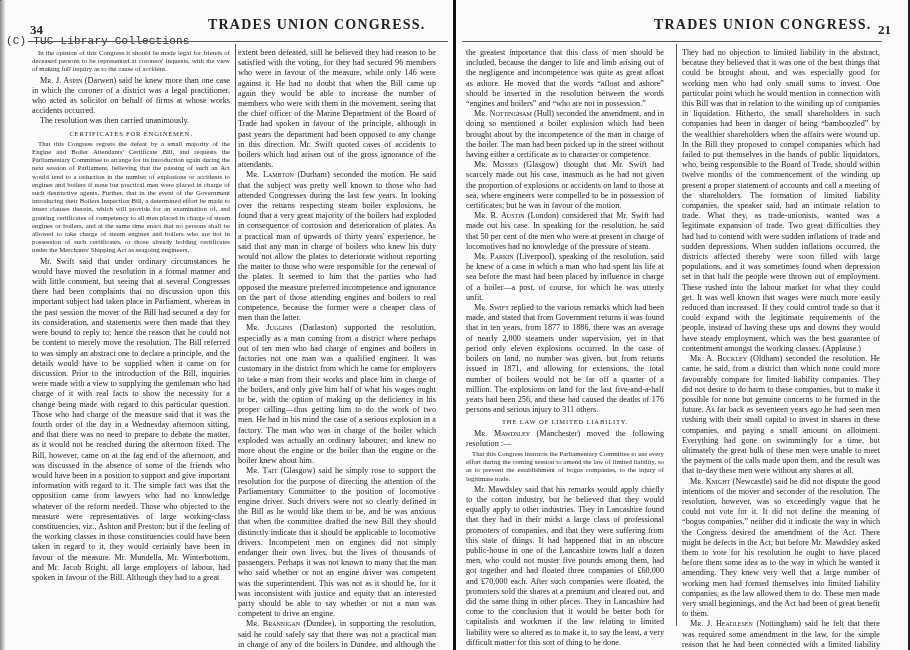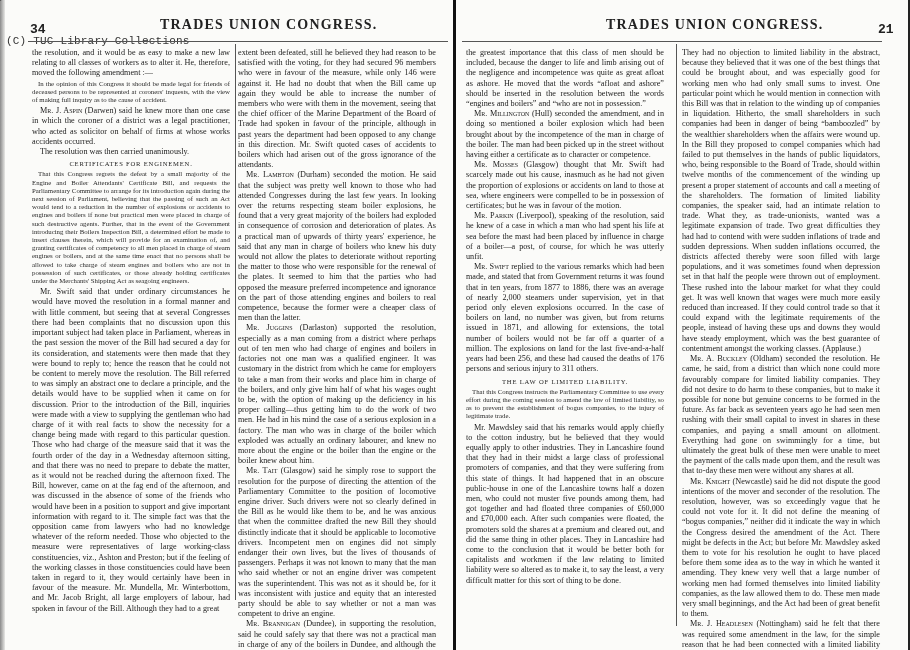--- a/index.html
+++ b/index.html
@@ -5,24 +5,24 @@
   html, body { margin:0; padding:0; }
   body { width:910px; height:650px; background:#f7f7f5; position:relative; overflow:hidden; font-family:"Liberation Serif", "DejaVu Serif", serif; color:#1a1a1a; }
   .spread { position:absolute; left:0; top:0; width:910px; height:650px; }
   .page { position:absolute; top:0; height:650px; background:#fbfbf9; overflow:hidden; }
   .page.left { left:0; width:454px; }
   .page.right { left:456px; width:454px; }
   .binding { position:absolute; left:453px; top:0; width:4px; height:650px; background:#111; }
   .left-edge { position:absolute; left:0; top:0; width:5px; height:650px; background:linear-gradient(to right,#8a8a8a,#e8e8e6); }
   .watermark { position:absolute; left:6px; top:6px; font-family:"Liberation Mono","DejaVu Sans Mono",monospace; font-size:11px; color:#333; letter-spacing:0.2px;margin-top:29px; }
   .corner-mark { position:absolute; left:0; top:0; width:8px; height:1px; background:#444; transform:rotate(-35deg); transform-origin:left; }
-  .running-head { position:absolute; top:17px; font-size:14px; font-weight:bold; letter-spacing:1.2px; color:#222; }
+  .running-head { position:absolute; top:17px; font-size:14px; font-weight:bold; letter-spacing:1.2px; color:#222;margin-left:48px; }
   .page.left .running-head { left:160px; }
   .page.right .running-head { left:150px; }
-  .page-num { position:absolute; top:22px; font-size:13px; font-weight:bold; color:#222;font-family:Liberation Mono, monospace; }
+  .page-num { position:absolute; top:22px; font-size:13px; font-weight:bold; color:#222; }
   .page.left .page-num { left:30px; }
   .page.right .page-num { left:422px; }
   .rule { position:absolute; height:1px; background:#555; }
   .page.left .rule { left:28px; top:41px; width:420px; }
   .page.right .rule { left:6px; top:41px; width:420px; }
   .col { position:absolute; top:48px; width:198px; font-size:8.2px; line-height:10.2px; text-align:justify; color:#1c1c1c; }
   .col p { margin:0; text-indent:8px; }
   .col p.cont { text-indent:0; }
   .col p.res { font-size:6.8px; line-height:8.2px; margin:1px 0 2px 0; text-indent:6px; color:#2a2a2a; }
   .col p.heading { text-align:center; text-indent:0; font-size:6.6px; letter-spacing:0.8px; margin:2px 0 1px 0; }
@@ -41,21 +41,20 @@
 
 <div class="spread">
   <div class="page left">
     <div class="left-edge"></div>
     <div class="corner-mark"></div>
     <div class="watermark">(C) TUC Library Collections</div>
     <div class="page-num">34</div>
     <div class="running-head">TRADES UNION CONGRESS.</div>
     <div class="rule"></div>
     <div class="col c1">
-        <p class="cont"><span>the resolution, and it would be as easy to make a new law relating to all classes of workers as to alter it. He, therefore, moved the following amendment :—</span></p>
         <p class="res"><span>In the opinion of this Congress it should be made legal for friends of deceased persons to be represented at coroners' inquests, with the view of making full inquiry as to the cause of accident.</span></p>
         <p class=""><span class="sc">Mr. J. Aspin</span><span> (Darwen) said he knew more than one case in which the coroner of a district was a legal practitioner, who acted as solicitor on behalf of firms at whose works accidents occurred.</span></p>
         <p class=""><span>The resolution was then carried unanimously.</span></p>
         <p class="heading"><span>CERTIFICATES FOR ENGINEMEN.</span></p>
         <p class="res"><span>That this Congress regrets the defeat by a small majority of the Engine and Boiler Attendants' Certificate Bill, and requests the Parliamentary Committee to arrange for its introduction again during the next session of Parliament, believing that the passing of such an Act would tend to a reduction in the number of explosions or accidents to engines and boilers if none but practical men were placed in charge of such destructive agents. Further, that in the event of the Government introducing their Boilers Inspection Bill, a determined effort be made to insert clauses therein, which will provide for an examination of, and granting certificates of competency to all men placed in charge of steam engines or boilers, and at the same time enact that no persons shall be allowed to take charge of steam engines and boilers who are not in possession of such certificates, or those already holding certificates under the Merchants' Shipping Act as seagoing engineers.</span></p>
         <p class=""><span>Mr. Swift said that under ordinary circumstances he would have moved the resolution in a formal manner and with little comment, but seeing that at several Congresses there had been complaints that no discussion upon this important subject had taken place in Parliament, whereas in the past session the mover of the Bill had secured a day for its consideration, and statements were then made that they were bound to reply to; hence the reason that he could not be content to merely move the resolution. The Bill referred to was simply an abstract one to declare a principle, and the details would have to be supplied when it came on for discussion. Prior to the introduction of the Bill, inquiries were made with a view to supplying the gentleman who had charge of it with real facts to show the necessity for a change being made with regard to this particular question. Those who had charge of the measure said that it was the fourth order of the day in a Wednesday afternoon sitting, and that there was no need to prepare to debate the matter, as it would not be reached during the afternoon fixed. The Bill, however, came on at the fag end of the afternoon, and was discussed in the absence of some of the friends who would have been in a position to support and give important information with regard to it. The simple fact was that the opposition came from lawyers who had no knowledge whatever of the reform needed. Those who objected to the measure were representatives of large working-class constituencies, viz., Ashton and Preston; but if the feeling of the working classes in those constituencies could have been taken in regard to it, they would certainly have been in favour of the measure. Mr. Mundella, Mr. Winterbottom, and Mr. Jacob Bright, all large employers of labour, had spoken in favour of the Bill. Although they had to a great</span></p>
       </div>
     <div class="col-div"></div>
     <div class="col c2">
         <p class="cont"><span>extent been defeated, still he believed they had reason to be satisfied with the voting, for they had secured 96 members who were in favour of the measure, while only 146 were against it. He had no doubt that when the Bill came up again they would be able to increase the number of members who were with them in the movement, seeing that the chief officer of the Marine Department of the Board of Trade had spoken in favour of the principle, although in past years the department had been opposed to any change in this direction. Mr. Swift quoted cases of accidents to boilers which had arisen out of the gross ignorance of the attendants.</span></p>
@@ -65,25 +64,27 @@
         <p class=""><span class="sc">Mr. Brannigan</span><span> (Dundee), in supporting the resolution, said he could safely say that there was not a practical man in charge of any of the boilers in Dundee, and although the town had been free from any explosion, still he considered that in justice to the working men something should be done in the matter.</span></p>
       </div>
   </div>
   <div class="binding"></div>
   <div class="page right">
     <div class="running-head">TRADES UNION CONGRESS.</div>
     <div class="page-num">21</div>
     <div class="rule"></div>
     <div class="col c1">
         <p class="cont"><span>the greatest importance that this class of men should be included, because the danger to life and limb arising out of the negligence and incompetence was quite as great afloat as ashore. He moved that the words “afloat and ashore” should be inserted in the resolution between the words “engines and boilers” and “who are not in possession.”</span></p>
-        <p class=""><span class="sc">Mr. Millington</span><span> (Hull) seconded the amendment, and in doing so mentioned a boiler explosion which had been brought about by the incompetence of the man in charge of the boiler. The man had been picked up in the street without having either a certificate as to character or competence.</span></p>
-        <p class=""><span class="sc">Mr. Mosses</span><span> (Glasgow) thought that Mr. Swift had scarcely made out his cause, inasmuch as he had not given the proportion of explosions or accidents on land to those at sea, where engineers were compelled to be in possession of certificates; but he was in favour of the motion.</span></p>
+        <p class=""><span class="sc">Mr. Nottingham</span><span> (Hull) seconded the amendment, and in doing so mentioned a boiler explosion which had been brought about by the incompetence of the man in charge of the boiler. The man had been picked up in the street without having either a certificate as to character or competence.</span></p>
+        <p class=""><span class="sc">Mr. Mosses</span><span> (Glasgow) thought that Mr. Swift had scarcely made out his case, inasmuch as he had not given the proportion of explosions or accidents on land to those at sea, where engineers were compelled to be in possession of certificates; but he was in favour of the motion.</span></p>
+        <p class=""><span class="sc">Mr. R. Austin</span><span> (London) considered that Mr. Swift had made out his case. In speaking for the resolution, he said that 50 per cent of the men who were at present in charge of locomotives had no knowledge of the pressure of steam.</span></p>
         <p class=""><span class="sc">Mr. Parkin</span><span> (Liverpool), speaking of the resolution, said he knew of a case in which a man who had spent his life at sea before the mast had been placed by influence in charge of a boiler—a post, of course, for which he was utterly unfit.</span></p>
         <p class=""><span class="sc">Mr. Swift</span><span> replied to the various remarks which had been made, and stated that from Government returns it was found that in ten years, from 1877 to 1886, there was an average of nearly 2,000 steamers under supervision, yet in that period only eleven explosions occurred. In the case of boilers on land, no number was given, but from returns issued in 1871, and allowing for extensions, the total number of boilers would not be far off a quarter of a million. The explosions on land for the last five-and-a-half years had been 256, and these had caused the deaths of 176 persons and serious injury to 311 others.</span></p>
         <p class="heading"><span>THE LAW OF LIMITED LIABILITY.</span></p>
+        <p class=""><span class="sc">Mr. Mawdsley</span><span> (Manchester) moved the following resolution :—</span></p>
         <p class="res"><span>That this Congress instructs the Parliamentary Committee to use every effort during the coming session to amend the law of limited liability, so as to prevent the establishment of bogus companies, to the injury of legitimate trade.</span></p>
         <p class=""><span>Mr. Mawdsley said that his remarks would apply chiefly to the cotton industry, but he believed that they would equally apply to other industries. They in Lancashire found that they had in their midst a large class of professional promoters of companies, and that they were suffering from this state of things. It had happened that in an obscure public-house in one of the Lancashire towns half a dozen men, who could not muster five pounds among them, had got together and had floated three companies of £60,000 and £70,000 each. After such companies were floated, the promoters sold the shares at a premium and cleared out, and did the same thing in other places. They in Lancashire had come to the conclusion that it would be better both for capitalists and workmen if the law relating to limited liability were so altered as to make it, to say the least, a very difficult matter for this sort of thing to be done.</span></p>
       </div>
     <div class="col-div"></div>
     <div class="col c2">
         <p class="cont"><span>They had no objection to limited liability in the abstract, because they believed that it was one of the best things that could be brought about, and was especially good for working men who had only small sums to invest. One particular point which he would mention in connection with this Bill was that in relation to the winding up of companies in liquidation. Hitherto, the small shareholders in such companies had been in danger of being “bamboozled” by the wealthier shareholders when the affairs were wound up. In the Bill they proposed to compel companies which had failed to put themselves in the hands of public liquidators, who, being responsible to the Board of Trade, should within twelve months of the commencement of the winding up present a proper statement of accounts and call a meeting of the shareholders. The formation of limited liability companies, the speaker said, had an intimate relation to trade. What they, as trade-unionists, wanted was a legitimate expansion of trade. Two great difficulties they had had to contend with were sudden inflations of trade and sudden depressions. When sudden inflations occurred, the districts affected thereby were soon filled with large populations, and it was sometimes found when depression set in that half the people were thrown out of employment. These rushed into the labour market for what they could get. It was well known that wages were much more easily reduced than increased. If they could control trade so that it could expand with the legitimate requirements of the people, instead of having these ups and downs they would have steady employment, which was the best guarantee of contentment amongst the working classes. (Applause.)</span></p>
         <p class=""><span class="sc">Mr. A. Buckley</span><span> (Oldham) seconded the resolution. He came, he said, from a district than which none could more favourably compare for limited liability companies. They did not desire to do harm to these companies, but to make it possible for none but genuine concerns to be formed in the future. As far back as seventeen years ago he had seen men rushing with their small capital to invest in shares in these companies, and paying a small amount on allotment. Everything had gone on swimmingly for a time, but ultimately the great bulk of these men were unable to meet the payment of the calls made upon them, and the result was that to-day these men were without any shares at all.</span></p>
         <p class=""><span class="sc">Mr. Knight</span><span> (Newcastle) said he did not dispute the good intentions of the mover and seconder of the resolution. The resolution, however, was so exceedingly vague that he could not vote for it. It did not define the meaning of “bogus companies,” neither did it indicate the way in which the Congress desired the amendment of the Act. There might be defects in the Act; but before Mr. Mawdsley asked them to vote for his resolution he ought to have placed before them some idea as to the way in which he wanted it amending. They knew very well that a large number of working men had formed themselves into limited liability companies, as the law allowed them to do. These men made very small beginnings, and the Act had been of great benefit to them.</span></p>
         <p class=""><span class="sc">Mr. J. Headlesen</span><span> (Nottingham) said he felt that there was required some amendment in the law, for the simple reason that he had been connected with a limited liability company, and knew how it worked. This company was started at Nottingham with a capital of a little over £9,000 extracted from the working men. It was in existence something like</span></p>
       </div>

